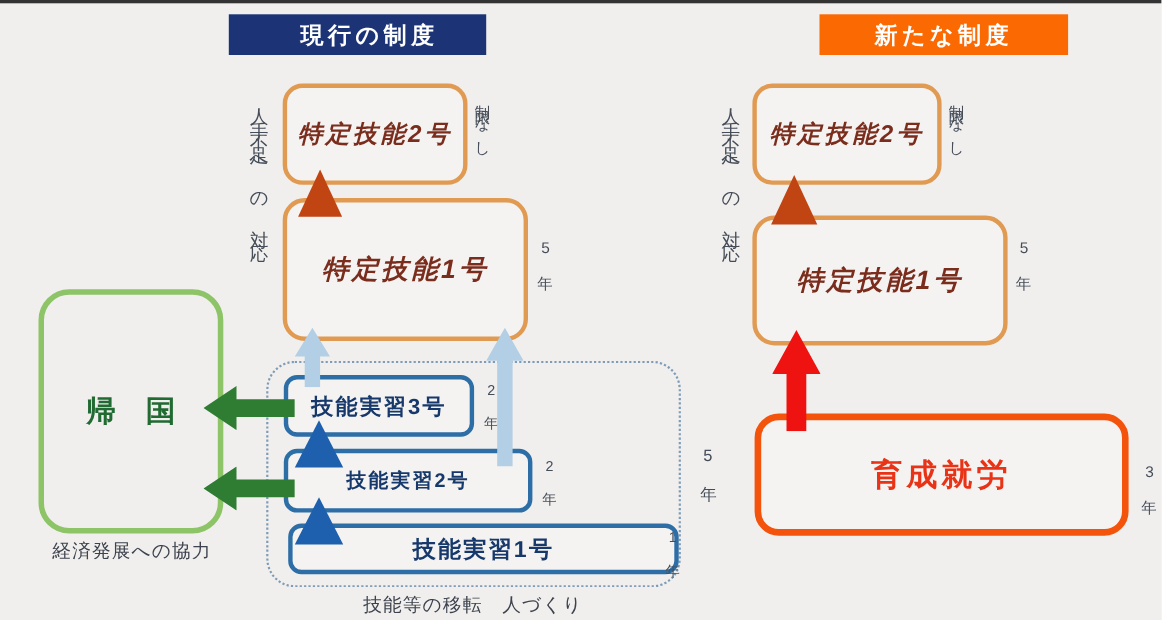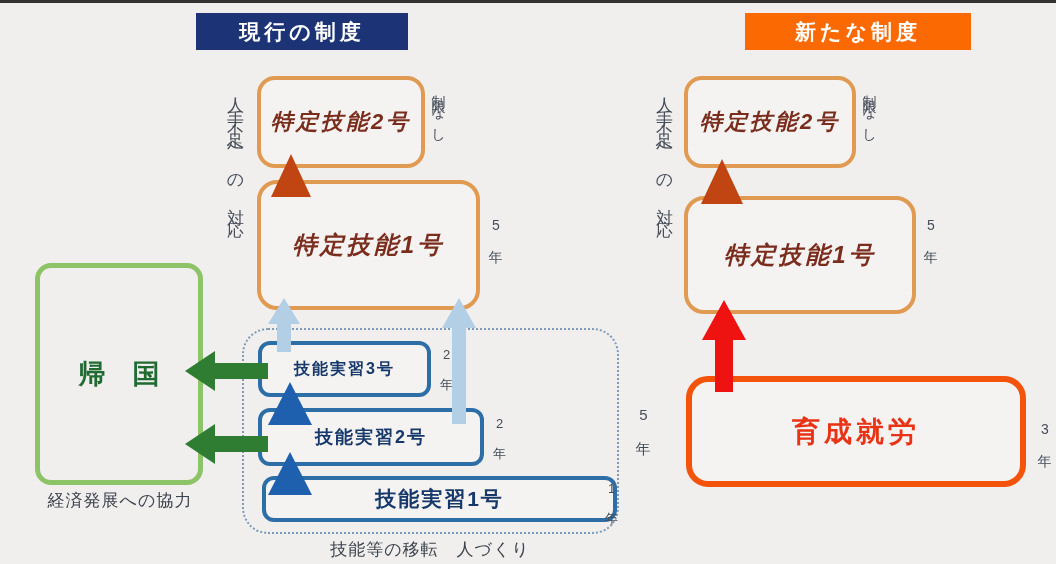--- a/index.html
+++ b/index.html
@@ -7,50 +7,50 @@
     position:relative;width:1056px;height:564px;overflow:hidden;
     background:var(--bg,#f0efed);
     font-family:"Liberation Sans",sans-serif;
   }
   .abs{position:absolute;}
   .top-edge{left:0;top:0;width:1056px;height:3px;background:#333;}
   .hdr{
     display:flex;align-items:center;justify-content:center;
     color:#fff;font-weight:bold;font-size:21px;letter-spacing:4px;z-index:2;
   }
-  .hdr-cur{left:196px;top:13px;width:212px;height:37px;background:var(--navy,#1c3476);}
+  .hdr-cur{left:208px;top:13px;width:212px;height:37px;background:var(--navy,#1c3476);padding-left:22px;}
   .hdr-new{left:745px;top:13px;width:226px;height:37px;background:var(--orange-header,#fb6903);}
   .vtext{
     writing-mode:vertical-rl;text-orientation:upright;
     color:var(--gray-text,#454d59);z-index:2;
   }
   .side-label{font-size:17px;letter-spacing:12px;}
   .side-cur{left:224px;top:84px;}
   .side-new{left:653px;top:84px;}
   .dur{font-size:14px;letter-spacing:6px;}
   .box{
     display:flex;align-items:center;justify-content:center;
     background:var(--box-bg,#f4f3f1);font-weight:bold;z-index:2;box-sizing:border-box;
   }
   .orange-box{border:4px solid var(--orange-border,#e09a52);color:var(--maroon,#7b2d1d);font-style:italic;}
   .blue-box{border:4px solid var(--blue-border,#2d6ea6);color:var(--navy-text,#16386b);border-radius:12px;letter-spacing:2px;}
   .tok2-cur{left:257px;top:76px;width:168px;height:92px;border-radius:18px;font-size:22px;letter-spacing:3px;}
   .tok1-cur{left:257px;top:180px;width:223px;height:130px;border-radius:20px;font-size:24px;letter-spacing:3px;}
   .tok2-new{left:684px;top:76px;width:172px;height:92px;border-radius:18px;font-size:22px;letter-spacing:3px;}
   .tok1-new{left:684px;top:196px;width:232px;height:118px;border-radius:20px;font-size:24px;letter-spacing:3px;}
-  .j3{left:258px;top:341px;width:173px;height:56px;font-size:16px;}
+  .j3{left:258px;top:341px;width:173px;height:56px;font-size:20px;}
   .j2{left:258px;top:408px;width:226px;height:58px;font-size:18px;}
   .j1{left:262px;top:476px;width:355px;height:46px;font-size:21px;}
   .dotted-group{
     left:242px;top:328px;width:377px;height:206px;box-sizing:border-box;
     border:2px dotted var(--dotted,#7e9cb8);border-radius:26px;z-index:1;
   }
   .kikoku{
     left:35px;top:263px;width:168px;height:222px;box-sizing:border-box;
-    border:5px solid var(--green-border,#8ec468);border-radius:16px;
+    border:5px solid var(--green-border,#8ec468);border-radius:28px;
     display:flex;align-items:center;justify-content:center;
     color:var(--green-text,#216b33);font-weight:bold;font-size:27px;z-index:2;
   }
   .ikusei{
     left:686px;top:376px;width:340px;height:111px;box-sizing:border-box;
     border:6px solid var(--ikusei-border,#f4530c);border-radius:22px;
     display:flex;align-items:center;justify-content:center;
     color:var(--ikusei-text,#e93317);font-weight:bold;font-size:28px;letter-spacing:4px;
     background:var(--box-bg,#f4f3f1);z-index:2;
   }

